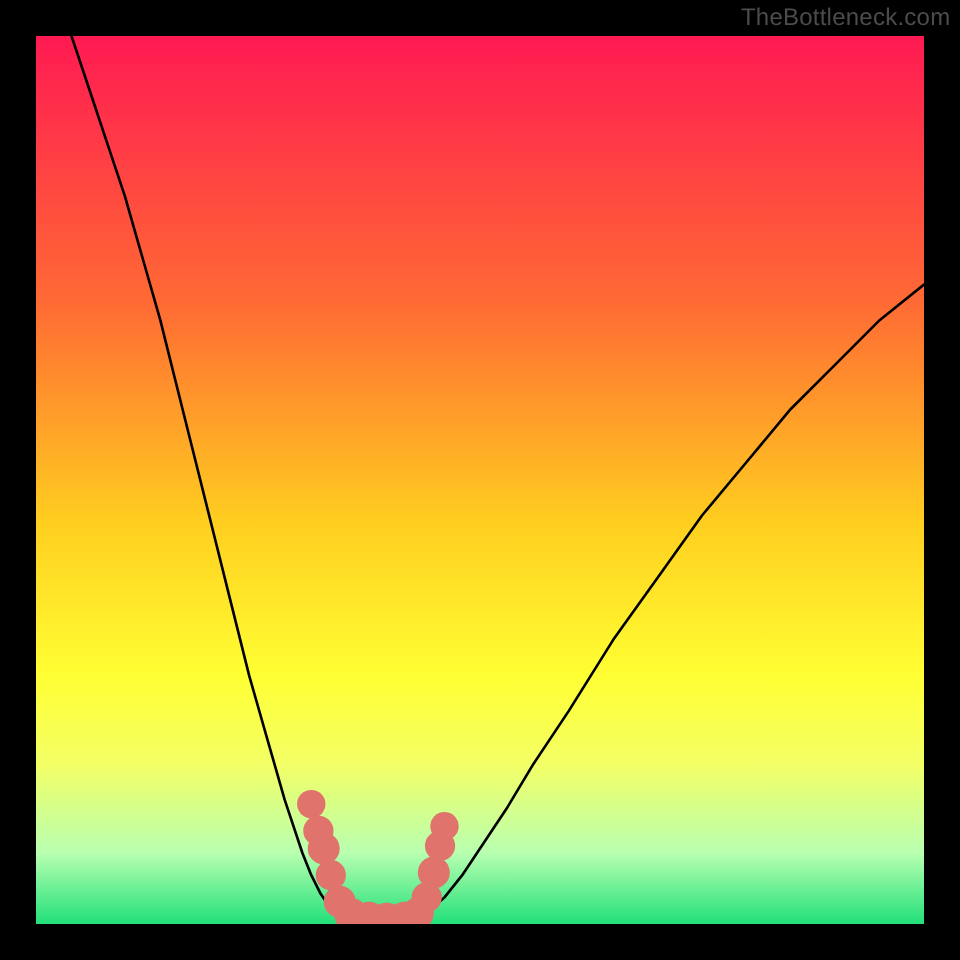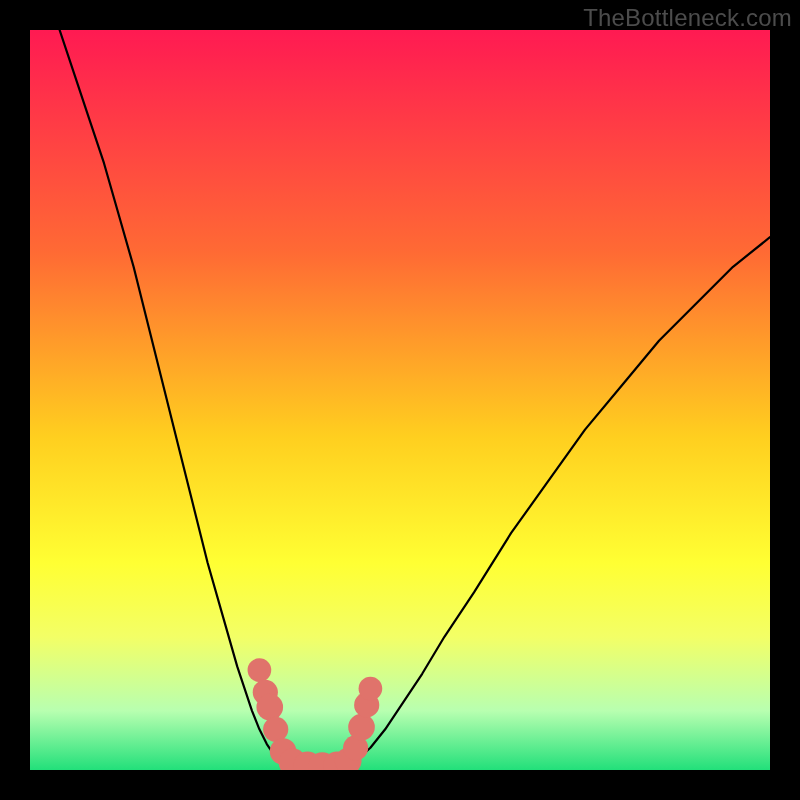--- a/index.html
+++ b/index.html
@@ -26,21 +26,21 @@
     overflow: hidden;
   }
   .plot svg {
     display: block;
   }
   .watermark {
     position: absolute;
     top: 4px;
     right: 8px;
     color: #4c4c4c;
-    font-size: 24px;
+    font-size: 20px;
     font-weight: 400;
     letter-spacing: 0.2px;
   }
 </style>
 </head>
 <body>
 
 <div class="frame">
   <div class="plot">
     <svg id="chart-svg" width="740" height="740" viewBox="0 0 740 740">

